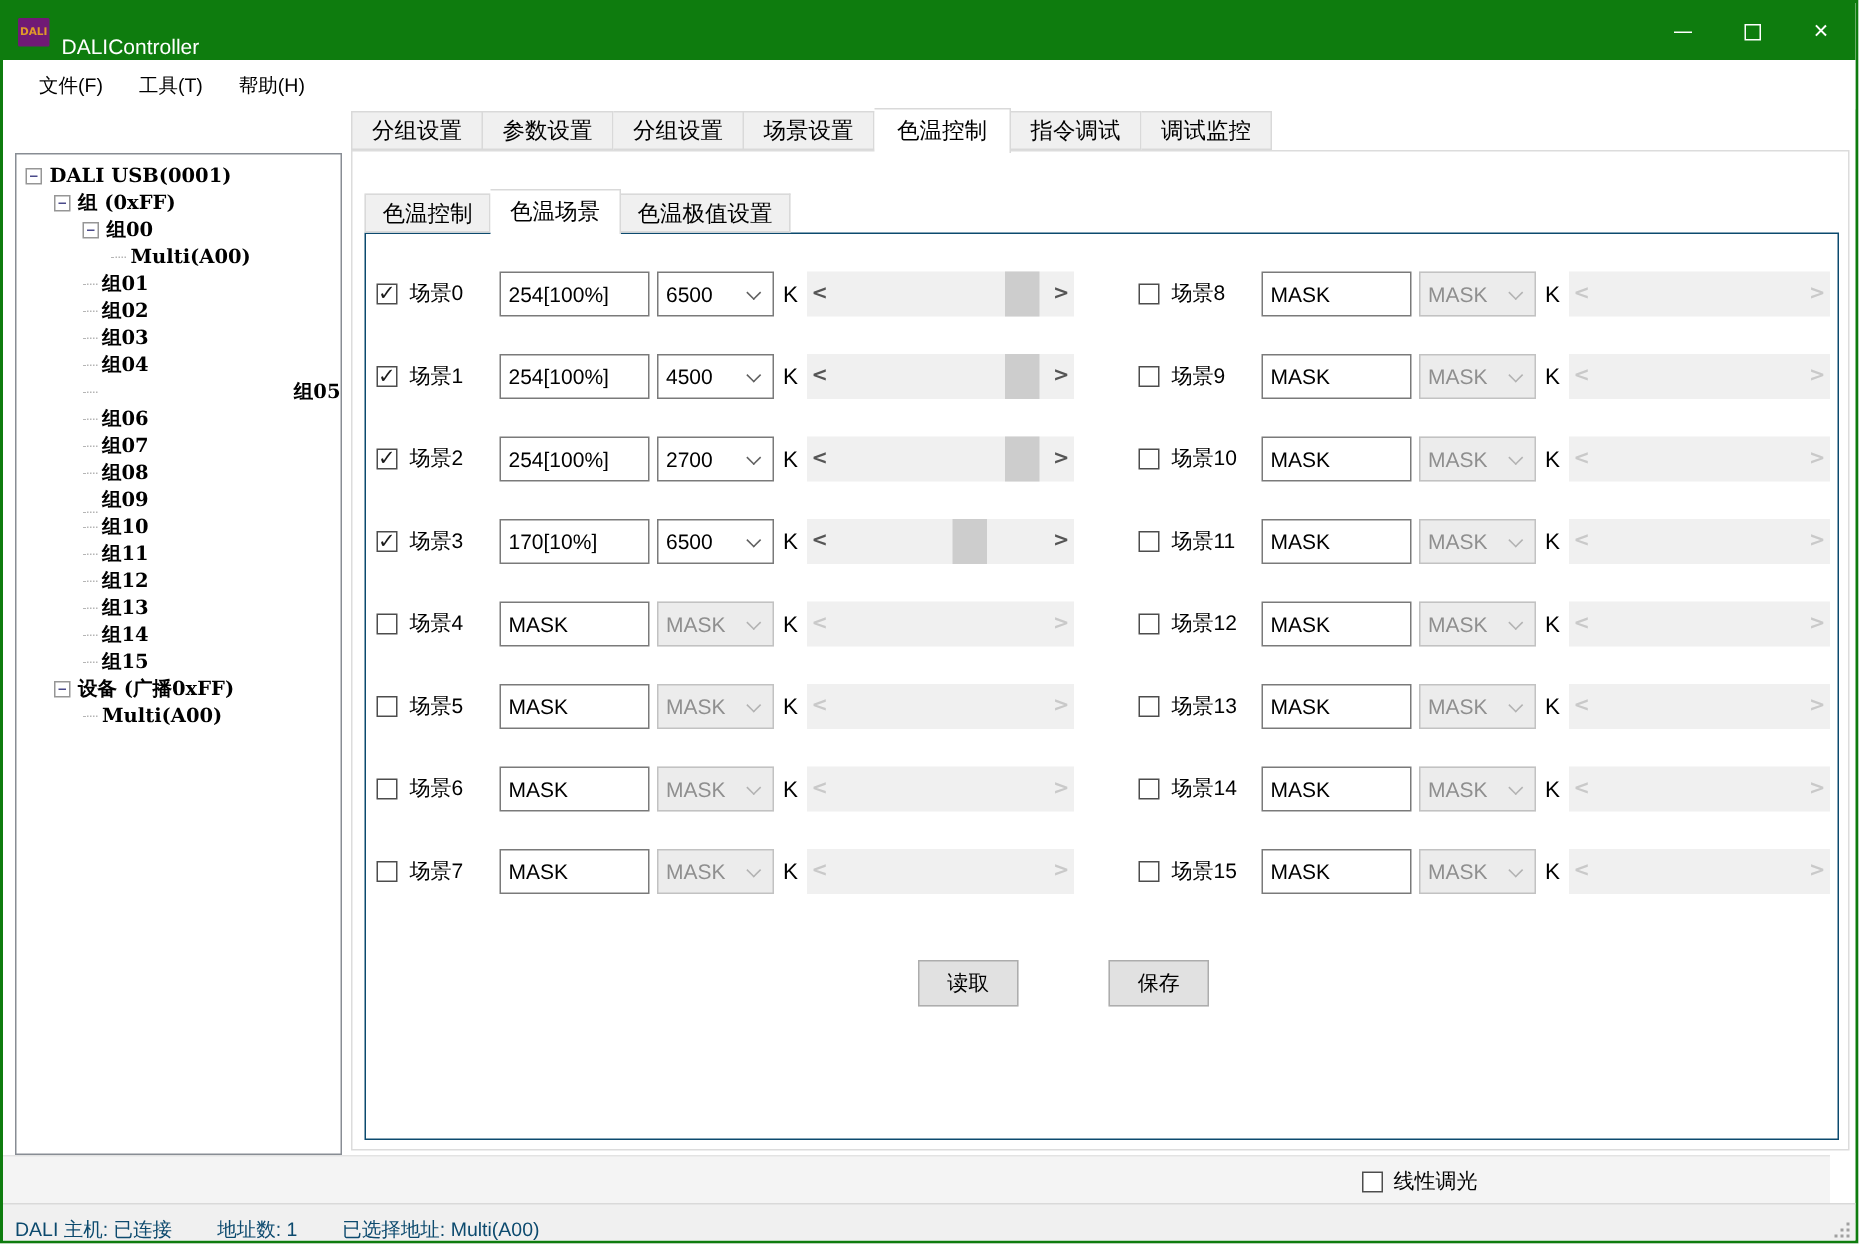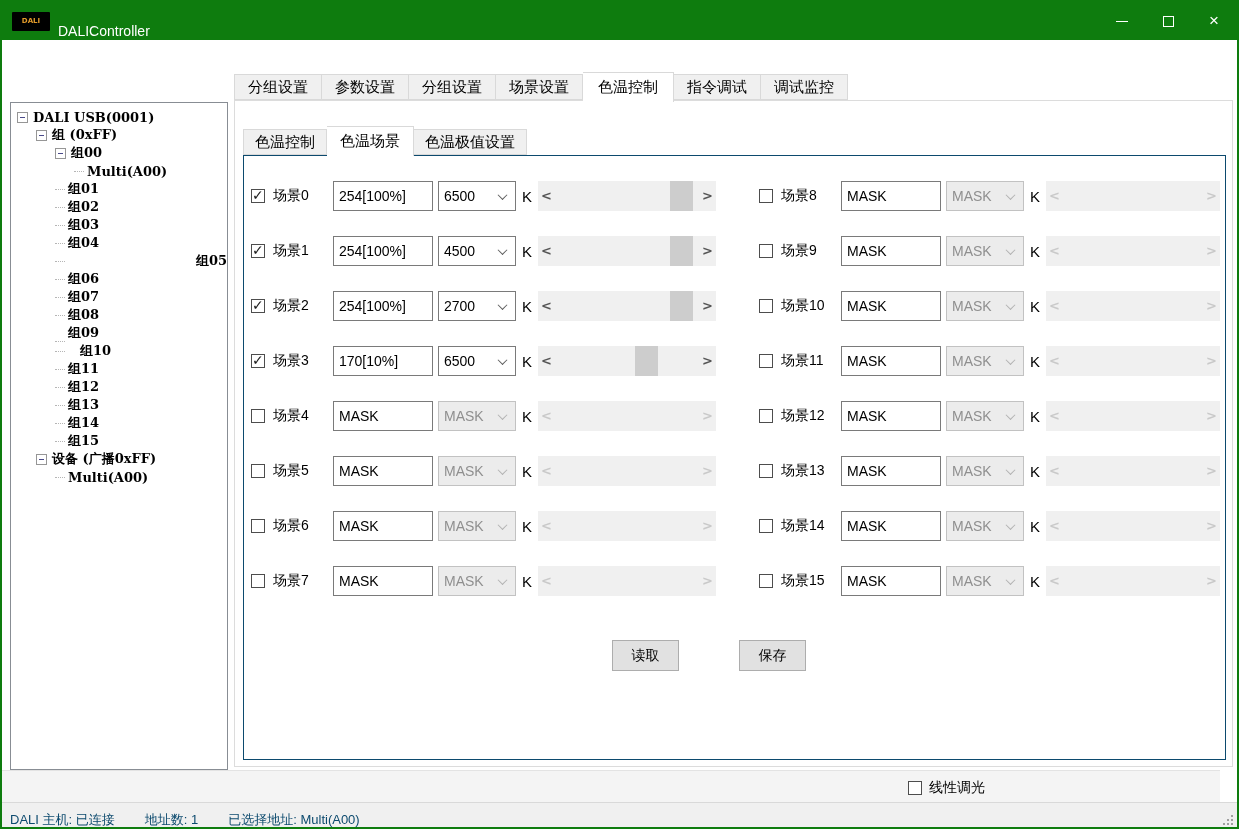--- a/index.html
+++ b/index.html
@@ -1,21 +1,21 @@
 <!DOCTYPE html>
 <html><head>
 <meta charset="utf-8">
 <style>
   * { margin:0; padding:0; box-sizing:border-box; }
   html,body { width:1239px; height:829px; background:#e8e8e8; font-family:"Liberation Sans","DejaVu Sans",sans-serif; }
   .window { position:relative; width:1239px; height:829px; background:#ffffff; border:2px solid #0e7c0e; overflow:hidden; }
 
   
   .titlebar { position:absolute; left:0; top:0; right:0; height:38px; background:#0e7c0e; display:flex; align-items:center; }
-  .app-icon { width:38px; height:19px; background:#000000; margin:0 8px 0 10px; display:flex; align-items:center; justify-content:center; font:bold 7px "DejaVu Sans",sans-serif; color:#e09a2a; border-radius:1px; }
+  .app-icon { width:21px; height:19px; background:#701a75; margin:0 8px 0 10px; display:flex; align-items:center; justify-content:center; font:bold 7px "DejaVu Sans",sans-serif; color:#e09a2a; border-radius:1px; }
   .app-title { color:#ffffff; font-size:14px;margin-top:19px; }
   .win-controls { margin-left:auto; display:flex; height:38px; }
   .win-btn { width:46px; height:38px; color:#ffffff; display:flex; align-items:center; justify-content:center; font-size:14px; cursor:default; }
   .win-btn.max span { display:block; width:11px; height:11px; border:1.5px solid #fff; }
   .win-btn.min span { display:block; width:12px; height:0; border-top:1.5px solid #fff; }
   .win-btn.close { font-size:17px; }
 
   
   .menubar { position:absolute; left:0; top:38px; right:0; height:33px; background:#ffffff; display:flex; align-items:center; padding-left:12px; }
   .menu-item { padding:6px 12px; font-size:13px; color:#000; }
@@ -94,20 +94,25 @@
         </div>
       <div class="win-btn max">
           <span></span>
         </div>
       <div class="win-btn close">
           <span>×</span>
         </div>
     </div>
   </div>
 
+  <div class="menubar" id="menubar">
+      <div class="menu-item">文件(F)</div>
+      <div class="menu-item">工具(T)</div>
+      <div class="menu-item">帮助(H)</div>
+    </div>
 
   <div class="tree-panel" id="tree">
       <div class="tree-item" style="padding-left: 6px;">
         <span class="expander"></span>
         <span>DALI USB(0001)</span>
       </div>
       <div class="tree-item" style="padding-left: 25px;">
         <span class="expander"></span>
         <span>组 (0xFF)</span>
       </div>
@@ -148,21 +153,21 @@
         <span>组07</span>
       </div>
       <div class="tree-item" style="padding-left: 44px;">
         <span class="connector"></span>
         <span>组08</span>
       </div>
       <div class="tree-item" style="padding-left: 44px; align-items: flex-end;">
         <span class="connector"></span>
         <span>组09</span>
       </div>
-      <div class="tree-item" style="padding-left: 44px; gap: 12px;">
+      <div class="tree-item" style="padding-left: 44px;">
         <span class="connector"></span>
         <span>组10</span>
       </div>
       <div class="tree-item" style="padding-left: 44px;">
         <span class="connector"></span>
         <span>组11</span>
       </div>
       <div class="tree-item" style="padding-left: 44px;">
         <span class="connector"></span>
         <span>组12</span>

